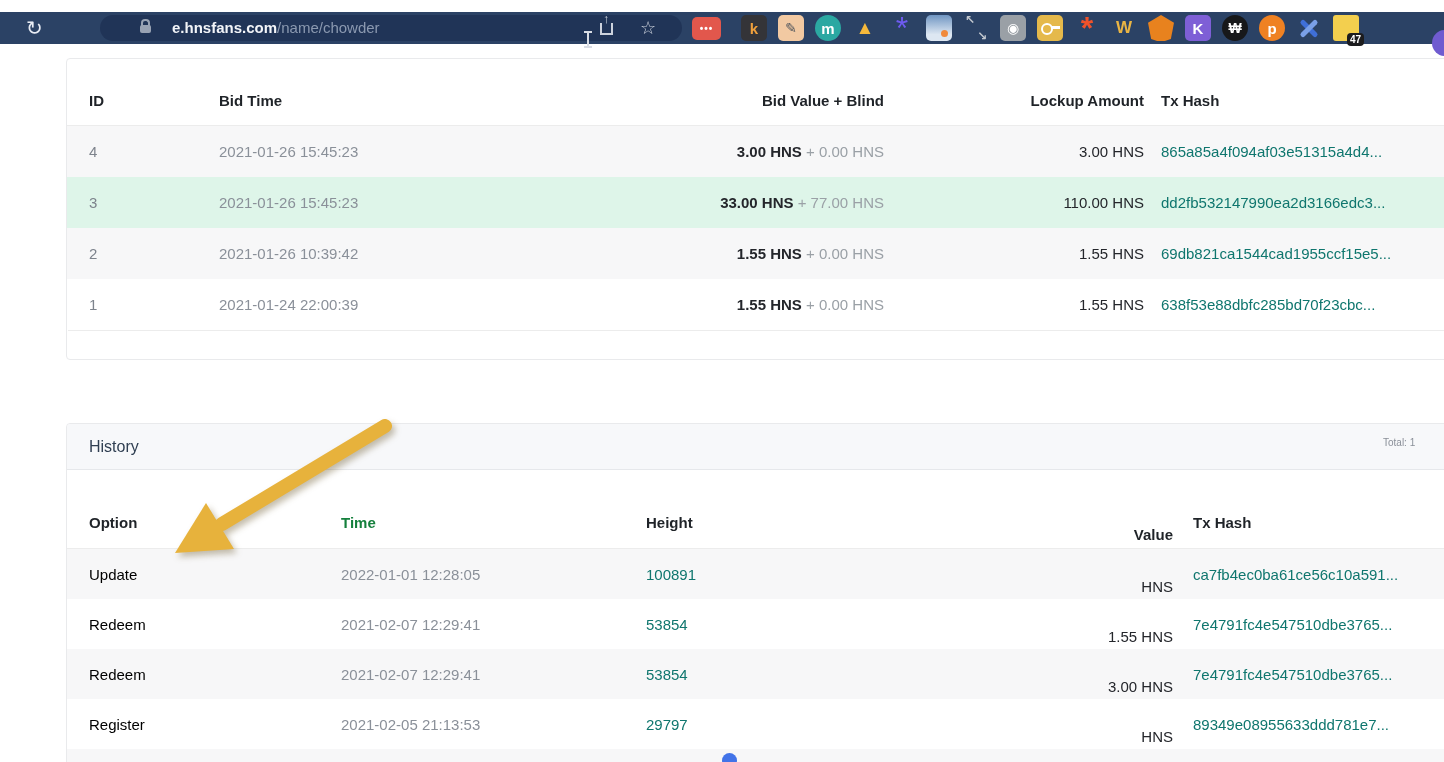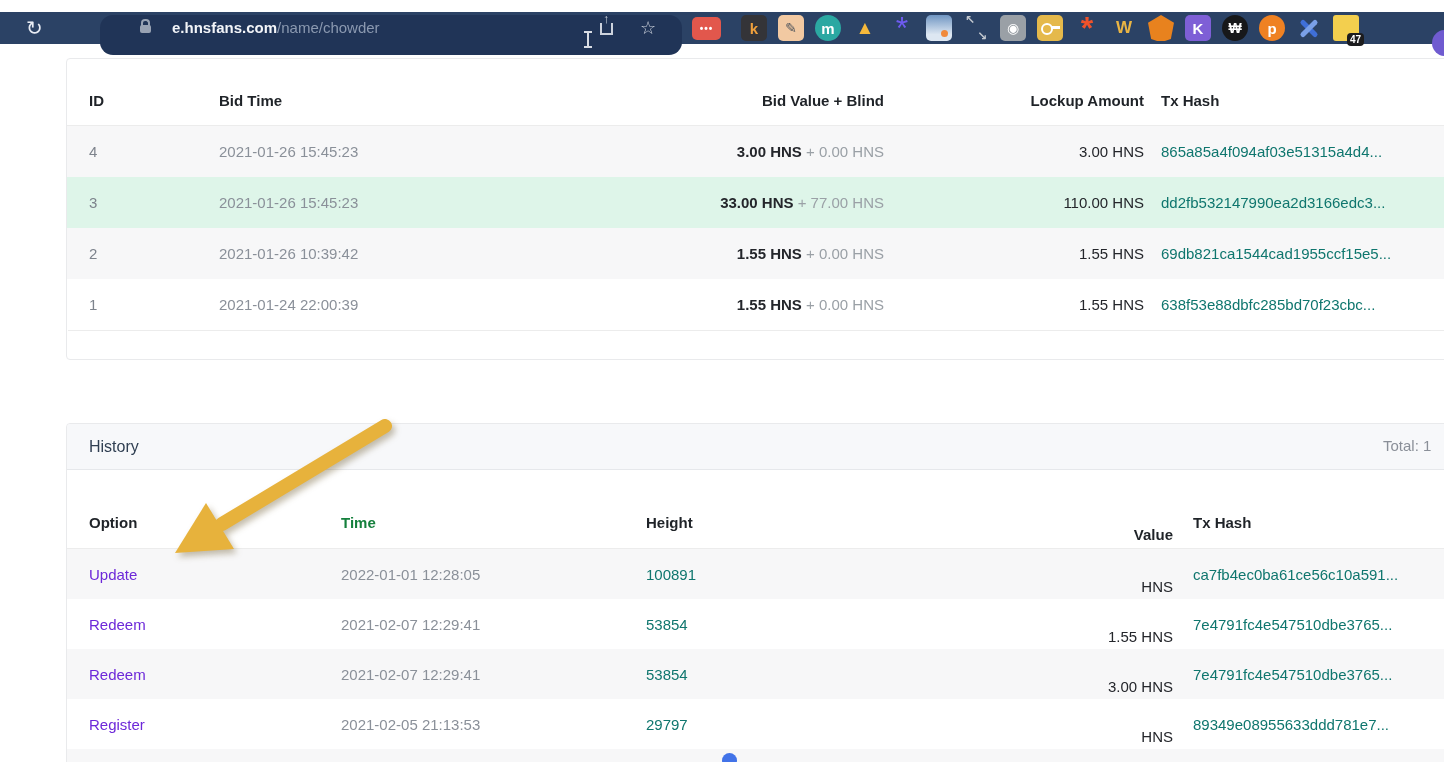--- a/index.html
+++ b/index.html
@@ -3,21 +3,21 @@
 <meta charset="utf-8">
 <style>
   * { margin:0; padding:0; box-sizing:border-box; }
   html,body { width:1444px; height:762px; overflow:hidden; background:#fff;
     font-family:"Liberation Sans","DejaVu Sans",sans-serif; position:relative; }
 
   
   .topstrip { position:absolute; left:0; top:0; width:1444px; height:12px; background:#fff; }
   .toolbar { position:absolute; left:0; top:12px; width:1444px; height:32px; background:#2b4265; }
   .reload { position:absolute; left:26px; top:3px; color:#e8ecf4; font-size:20px; line-height:26px; cursor:pointer; }
-  .urlbar { position:absolute; left:100px; top:3px; width:582px; height:40px; background:#203457; border-radius:13px; }
+  .urlbar { position:absolute; left:100px; top:3px; width:582px; height:26px; background:#203457; border-radius:13px; }
   .lock { position:absolute; left:40px; top:10px; width:11px; height:8px; background:#98a2b3; border-radius:2px; }
   .lock::before { content:""; position:absolute; top:-6px; left:1px; width:5px; height:6px;
     border:2px solid #98a2b3; border-bottom:none; border-radius:4px 4px 0 0; }
   .url-text { position:absolute; left:72px; top:4px; font-size:15px; white-space:nowrap; }
   .url-domain { color:#f2f4f8; font-weight:700; }
   .url-path { color:#8b99b0; }
   .ibeam { position:absolute; left:487px; top:16px; width:2px; height:17px; background:#d8dce4; }
   .ibeam::before,.ibeam::after { content:""; position:absolute; left:-3px; width:8px; height:2px; background:#d8dce4; }
   .ibeam::before { top:0; } .ibeam::after { bottom:0; }
   .share { position:absolute; left:500px; top:8px; width:13px; height:12px;
@@ -86,25 +86,25 @@
   .c-lock { width:260px; text-align:right; color:#24262b; }
   .thead .c-lock { color:#1f2328; }
   .c-tx { padding-left:17px; flex:1; white-space:nowrap; overflow:hidden; }
   .bidval { font-weight:600; color:#24262b; }
   .blind { color:#9aa0a6; }
   a.link { color:#0f766e; text-decoration:none; }
 
   .card2-header { height:46px; background:#f7f8fa; border-bottom:1px solid #e6e8eb;
     border-radius:4px 4px 0 0; display:flex; align-items:center; padding-left:22px; }
   .history-title { font-size:16px; color:#2f3e51; }
-  .total { position:absolute; left:1383px; top:437px; font-size:15px; color:#8a8f98; white-space:nowrap; }
+  .total { position:absolute; left:1383px; top:437px; font-size:10px; color:#8a8f98; white-space:nowrap; }
 
   .h-thead { margin-top:26px; height:53px; border-bottom:1px solid #ececec; }
   .h-row { height:50px; }
-  .h-opt { width:252px; color:#6d28d9; }
+  .h-opt { width:252px; color:#000000; }
   .thead .h-opt { color:#1f2328; }
   .h-time { width:305px; color:#8a9099; }
   .thead .h-time { color:#15803d; }
   .h-height { width:300px; }
   .h-val { width:227px; text-align:right; color:#24262b;margin-top:24px; }
   .thead .h-val { color:#1f2328; }
   .h-tx { padding-left:20px; flex:1; white-space:nowrap; overflow:hidden; }
   .h-partial { height:60px; background:#f7f7f8; }
 
   .arrow-svg { position:absolute; left:0; top:0; z-index:10; pointer-events:none;

